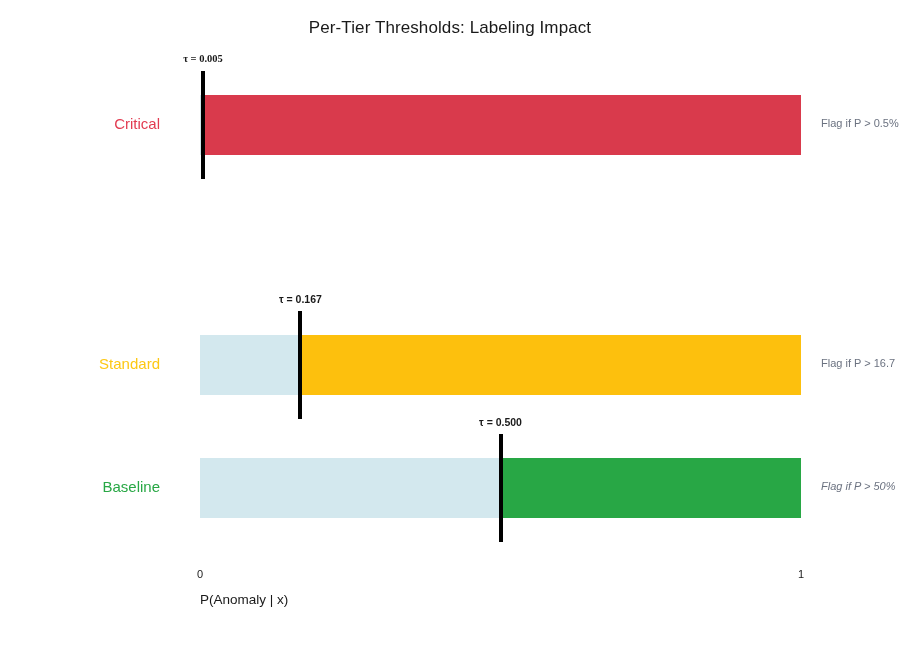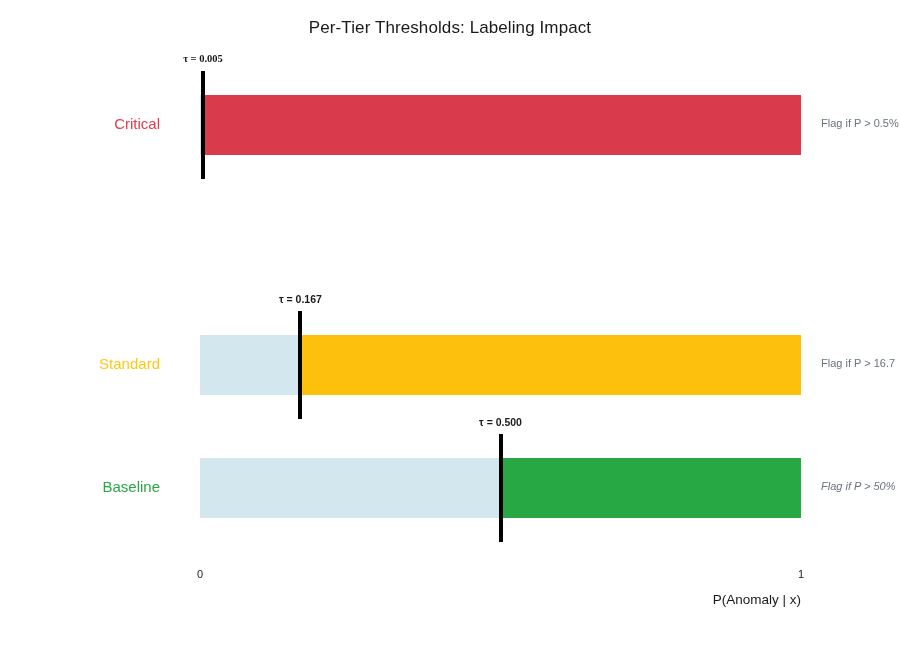--- a/index.html
+++ b/index.html
@@ -113,21 +113,21 @@
     top: 0;
     font-size: 11px;
     color: #1a1a1a;
     transform: translateX(-50%);
   }
   #axis-label {
     position: absolute;
     left: 200px;
     top: 592px;
     width: 601px;
-    text-align: right;
+    text-align: left;
     font-size: 13.5px;
     color: #1a1a1a;
   }
   #axis-note {
     position: absolute;
     left: 200px;
     top: 581px;
     width: 601px;
     text-align: center;
     font-size: 13.5px;

